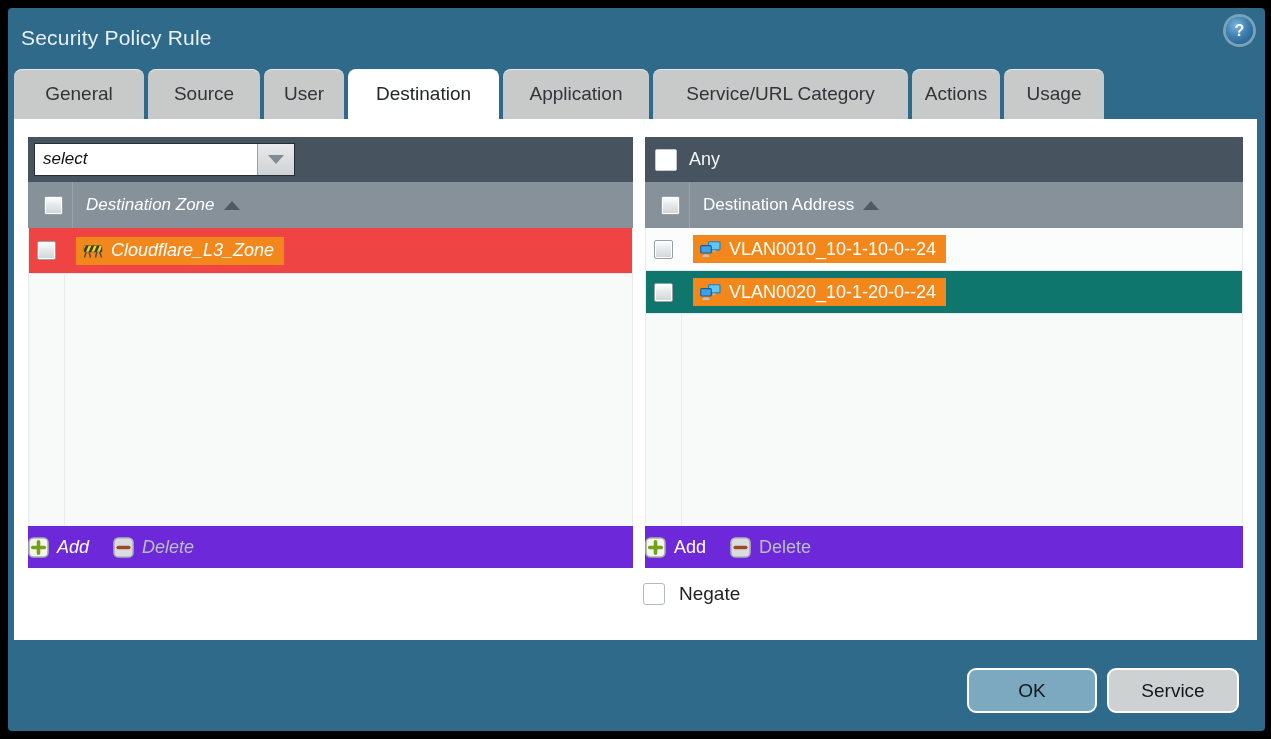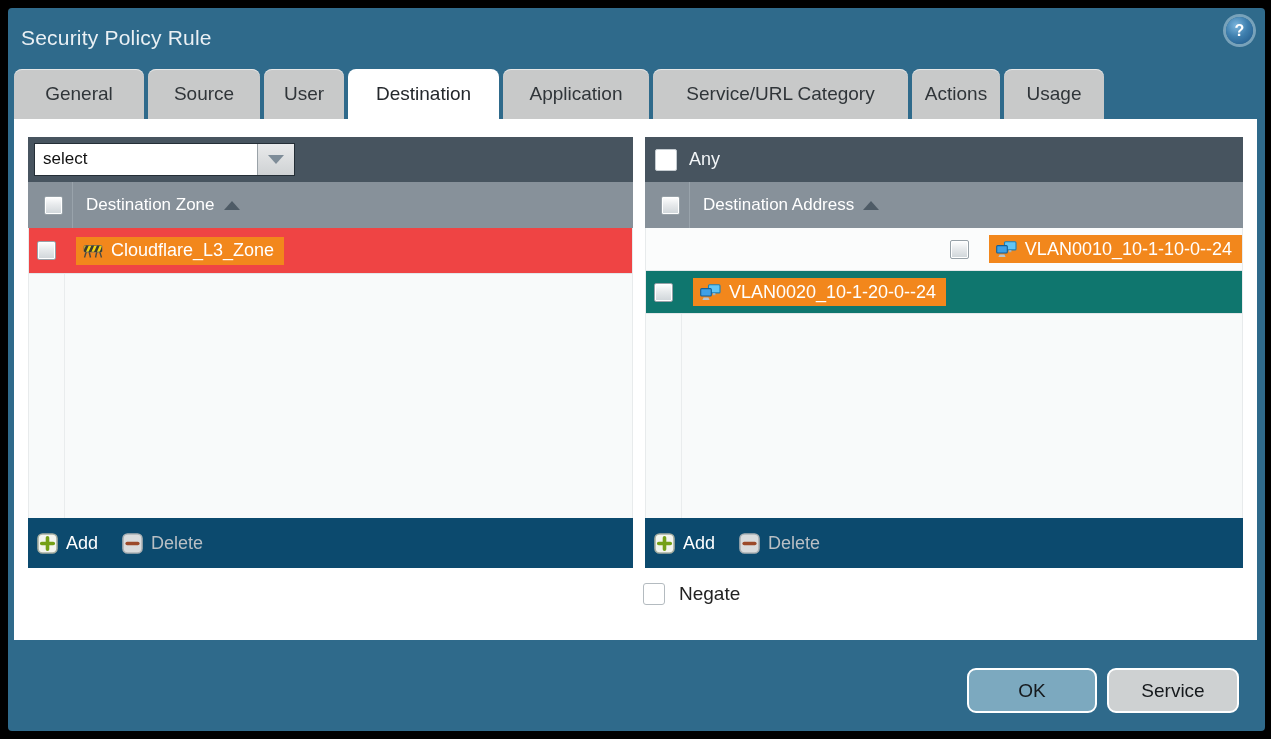--- a/index.html
+++ b/index.html
@@ -45,41 +45,41 @@
   .tab:nth-child(7){width:88px}.tab:nth-child(8){width:100px}
   
   .content {
     position:absolute; left:6px; top:111px; width:1243px; height:521px;
     background:#fff;
   }
   .panel {
     position:absolute; top:18px; height:431px;
     display:flex; flex-direction:column;
   }
-  .panel.zones { left:14px; width:605px; }
+  .panel.zones { left:14px; width:605px;font-style:italic; }
   .panel.addresses { left:631px; width:598px; }
   .p-top {
     height:45px; background:#47545f; flex:0 0 auto;
     display:flex; align-items:center; padding-left:6px;
   }
   .p-colhead {
     height:46px; background:#87919a; flex:0 0 auto;
     display:flex; align-items:center; padding-left:16px;
     color:#fff; font-size:17px;
   }
   .p-body {
     flex:1 1 auto; background:#f8fafa; position:relative; overflow:hidden;
     border-left:1px solid #e8ebec; border-right:1px solid #e8ebec;
   }
   .p-body .vline {
     position:absolute; left:35px; top:0; bottom:0; width:1px; background:#e9eced;
   }
   .p-foot {
-    height:50px; background:#0c4a6e; flex:0 0 auto;
-    display:flex; align-items:center; padding-left:9px; gap:24px;
+    height:42px; background:#6d28d9; flex:0 0 auto;
+    display:flex; align-items:center; gap:24px;
   }
   
   .combo {
     width:261px; height:33px; display:flex; cursor:pointer;
     border:1px solid #242e36; background:#fff;
   }
   .combo-text {
     flex:1; font-size:17px; color:#111; padding:5px 0 0 8px;
   }
   .combo-btn {
@@ -113,21 +113,21 @@
     border-bottom:9px solid #4e5b66;
   }
   
   .any-wrap { display:flex; align-items:center; gap:12px; padding-left:4px; color:#f2f5f7; font-size:18px; }
   
   .row {
     display:flex; align-items:center; border-bottom:1px solid #e3e7e9;
     position:relative;
   }
   .row.h44 { height:46px; background:#ef4444; }
-  .row.alt0 { height:43px; background:#fbfcfc;justify-content:flex-end; }
+  .row.alt0 { height:43px; background:#fbfcfc; }
   .row.alt1 { height:43px; background:#0f766e; }
   .cellcb { width:36px; display:flex; justify-content:flex-start; padding-left:8px; flex:0 0 auto; }
   .chip {
     margin-left:11px; height:28px; display:inline-flex; align-items:center;
     background:#f2871c; color:#fff; font-size:18px; padding:0 10px 0 7px; gap:8px;
     cursor:pointer;
   }
   .chip svg { flex:0 0 auto; }
   
   .tool { display:flex; align-items:center; gap:8px; cursor:pointer; }

